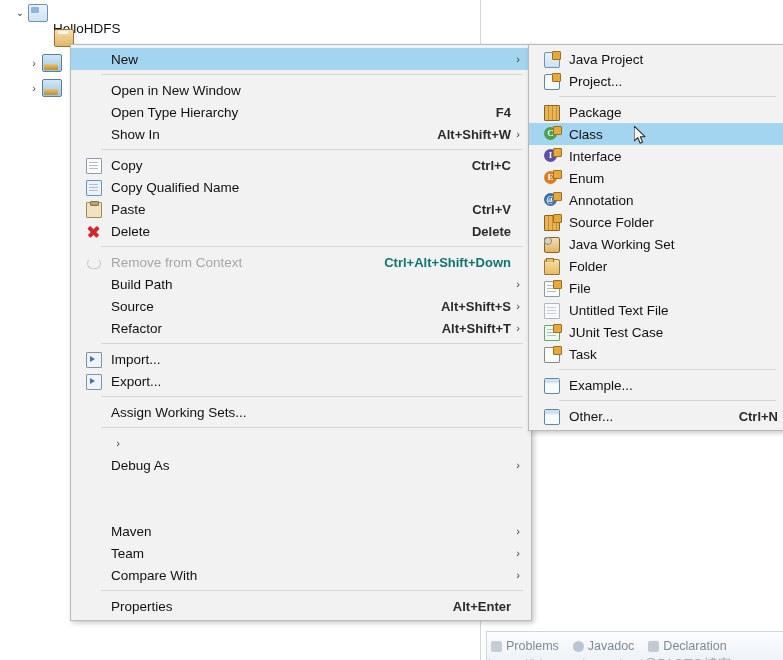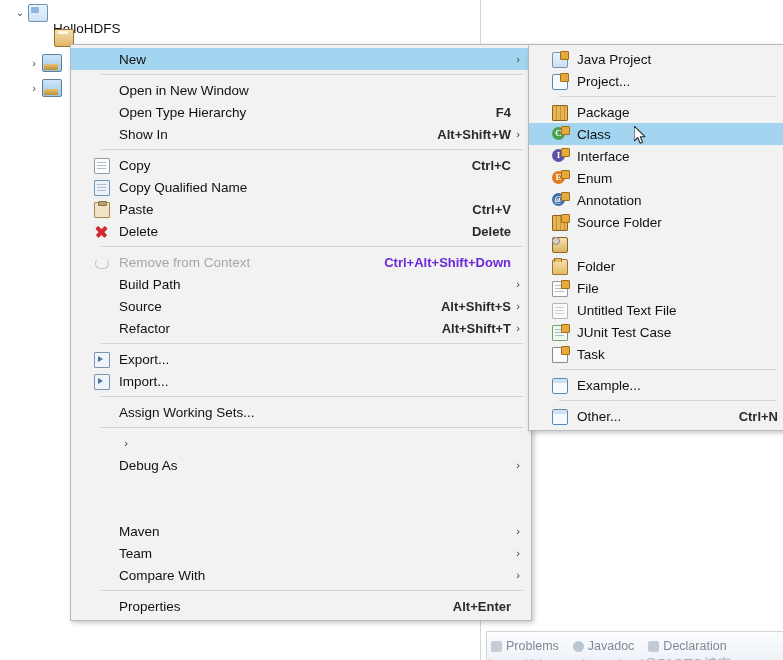--- a/index.html
+++ b/index.html
@@ -60,31 +60,31 @@
   
   .menu{
     position:absolute;background:#f2f2f2;
     border:1px solid #b9b9b9;
     box-shadow:2px 2px 5px rgba(0,0,0,.22);
     padding:3px 0;
     font-size:13.5px;
   }
   .mi{
     position:relative;display:flex;align-items:center;
-    height:22px;padding:0 6px 0 16px;white-space:nowrap;cursor:default;
+    height:22px;padding:0 6px 0 8px;white-space:nowrap;cursor:default;
   }
   .mi .ic{
     width:22px;min-width:22px;height:16px;position:relative;margin-left:4px;margin-right:6px;
   }
   .mi .lb{flex:1;color:#111;}
   .mi .acc{color:#2b2b2b;font-weight:bold;font-size:13px;margin-left:22px;}
   .mi .arw{width:14px;min-width:14px;text-align:center;color:#3a3a3a;font-size:11px;}
   .mi.hl{background:#a3d4f0;}
   .mi.dis .lb,.mi.dis .acc{color:#a6a6a6;font-weight:normal;}
-  .mi.dis .acc{color:#6d28d9;}
+  .mi.dis .acc{color:#0f766e;}
   .sep{height:1px;background:#d4d4d4;margin:4px 8px 4px 30px;}
   
   #ctx-main{left:70px;top:44px;width:460px;}
   #ctx-main .mi{height:22px;}
   #ctx-main .acc{font-weight:bold;}
   
   #ctx-new{left:528px;top:44px;width:255px;}
   
   .i{position:absolute;left:3px;top:1px;width:14px;height:14px;}
   .doc{background:#fdfdfd;border:1px solid #8e9aa6;border-radius:1px;}
@@ -257,28 +257,28 @@
       <span class="ic"></span>
       <span class="lb">Refactor</span>
       <span class="acc">Alt+Shift+T</span>
       <span class="arw">›</span>
     </div>
     <div class="sep"></div>
     <div class="mi">
       <span class="ic">
         <span class="i impexp"></span>
       </span>
+      <span class="lb">Import...</span>
+      <span class="arw"></span>
+    </div>
+    <div class="mi">
+      <span class="ic">
+        <span class="i impexp"></span>
+      </span>
       <span class="lb">Export...</span>
-      <span class="arw"></span>
-    </div>
-    <div class="mi">
-      <span class="ic">
-        <span class="i impexp"></span>
-      </span>
-      <span class="lb">Import...</span>
       <span class="arw"></span>
     </div>
     <div class="sep"></div>
     <div class="mi">
       <span class="ic"></span>
       <span class="lb">Assign Working Sets...</span>
       <span class="arw"></span>
     </div>
     <div class="sep"></div>
     <div class="mi">
@@ -374,20 +374,21 @@
       <span class="ic">
         <span class="i srcf"></span>
         <span class="badge" style="left:12px;top:0;"></span>
       </span>
       <span class="lb">Source Folder</span>
     </div>
     <div class="mi">
       <span class="ic">
         <span class="i jws"></span>
       </span>
+      <span class="lb">Java Working Set</span>
     </div>
     <div class="mi">
       <span class="ic">
         <span class="i folder"></span>
       </span>
       <span class="lb">Folder</span>
     </div>
     <div class="mi">
       <span class="ic">
         <span class="i doc"></span>

